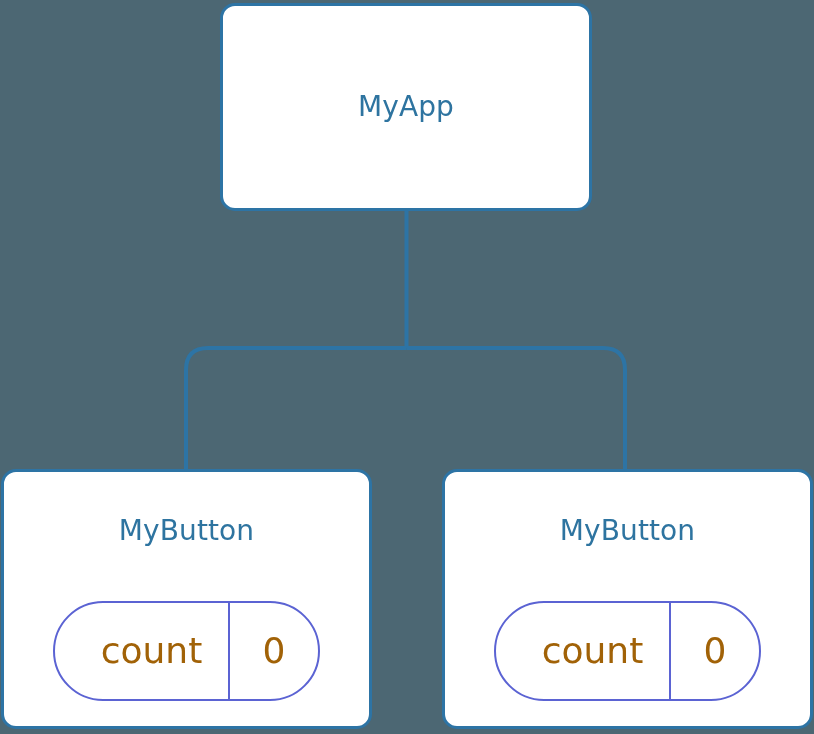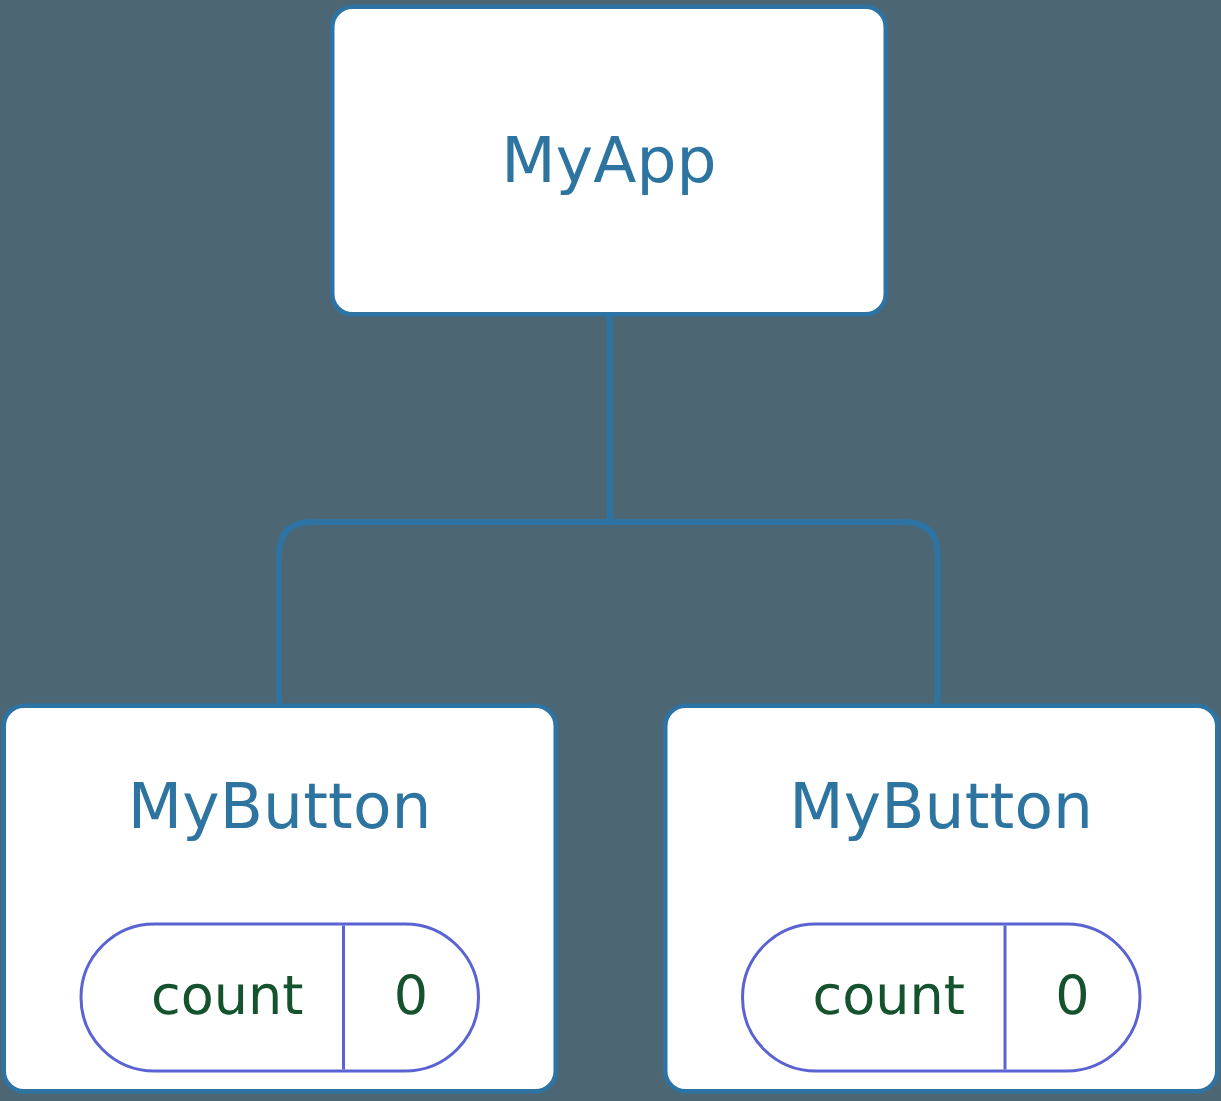--- a/index.html
+++ b/index.html
@@ -34,21 +34,21 @@
     border: 3px solid #2d74a5;
     border-radius: 15px;
     box-sizing: border-box;
     display: flex;
     flex-direction: column;
     align-items: center;
   }
 
   .node-title {
     color: #2e74a0;
-    font-size: 42px;
+    font-size: 28px;
     font-weight: 400;
     letter-spacing: 0.1px;
     line-height: 1;
     white-space: nowrap;
   }
 
   
   #node-root {
     left: 220px;
     top: 3px;
@@ -77,21 +77,21 @@
     border: 2px solid #5b63d3;
     border-radius: 50px;
     box-sizing: border-box;
     background: #ffffff;
   }
   .pill-key,
   .pill-val {
     display: flex;
     align-items: center;
     justify-content: center;
-    color: #14532d;
+    color: #a16207;
     font-size: 36px;
     line-height: 1;
     white-space: nowrap;
     box-sizing: border-box;
   }
   .pill-key {
     width: 173px;
     padding-left: 26px;
     padding-right: 6px;
   }

